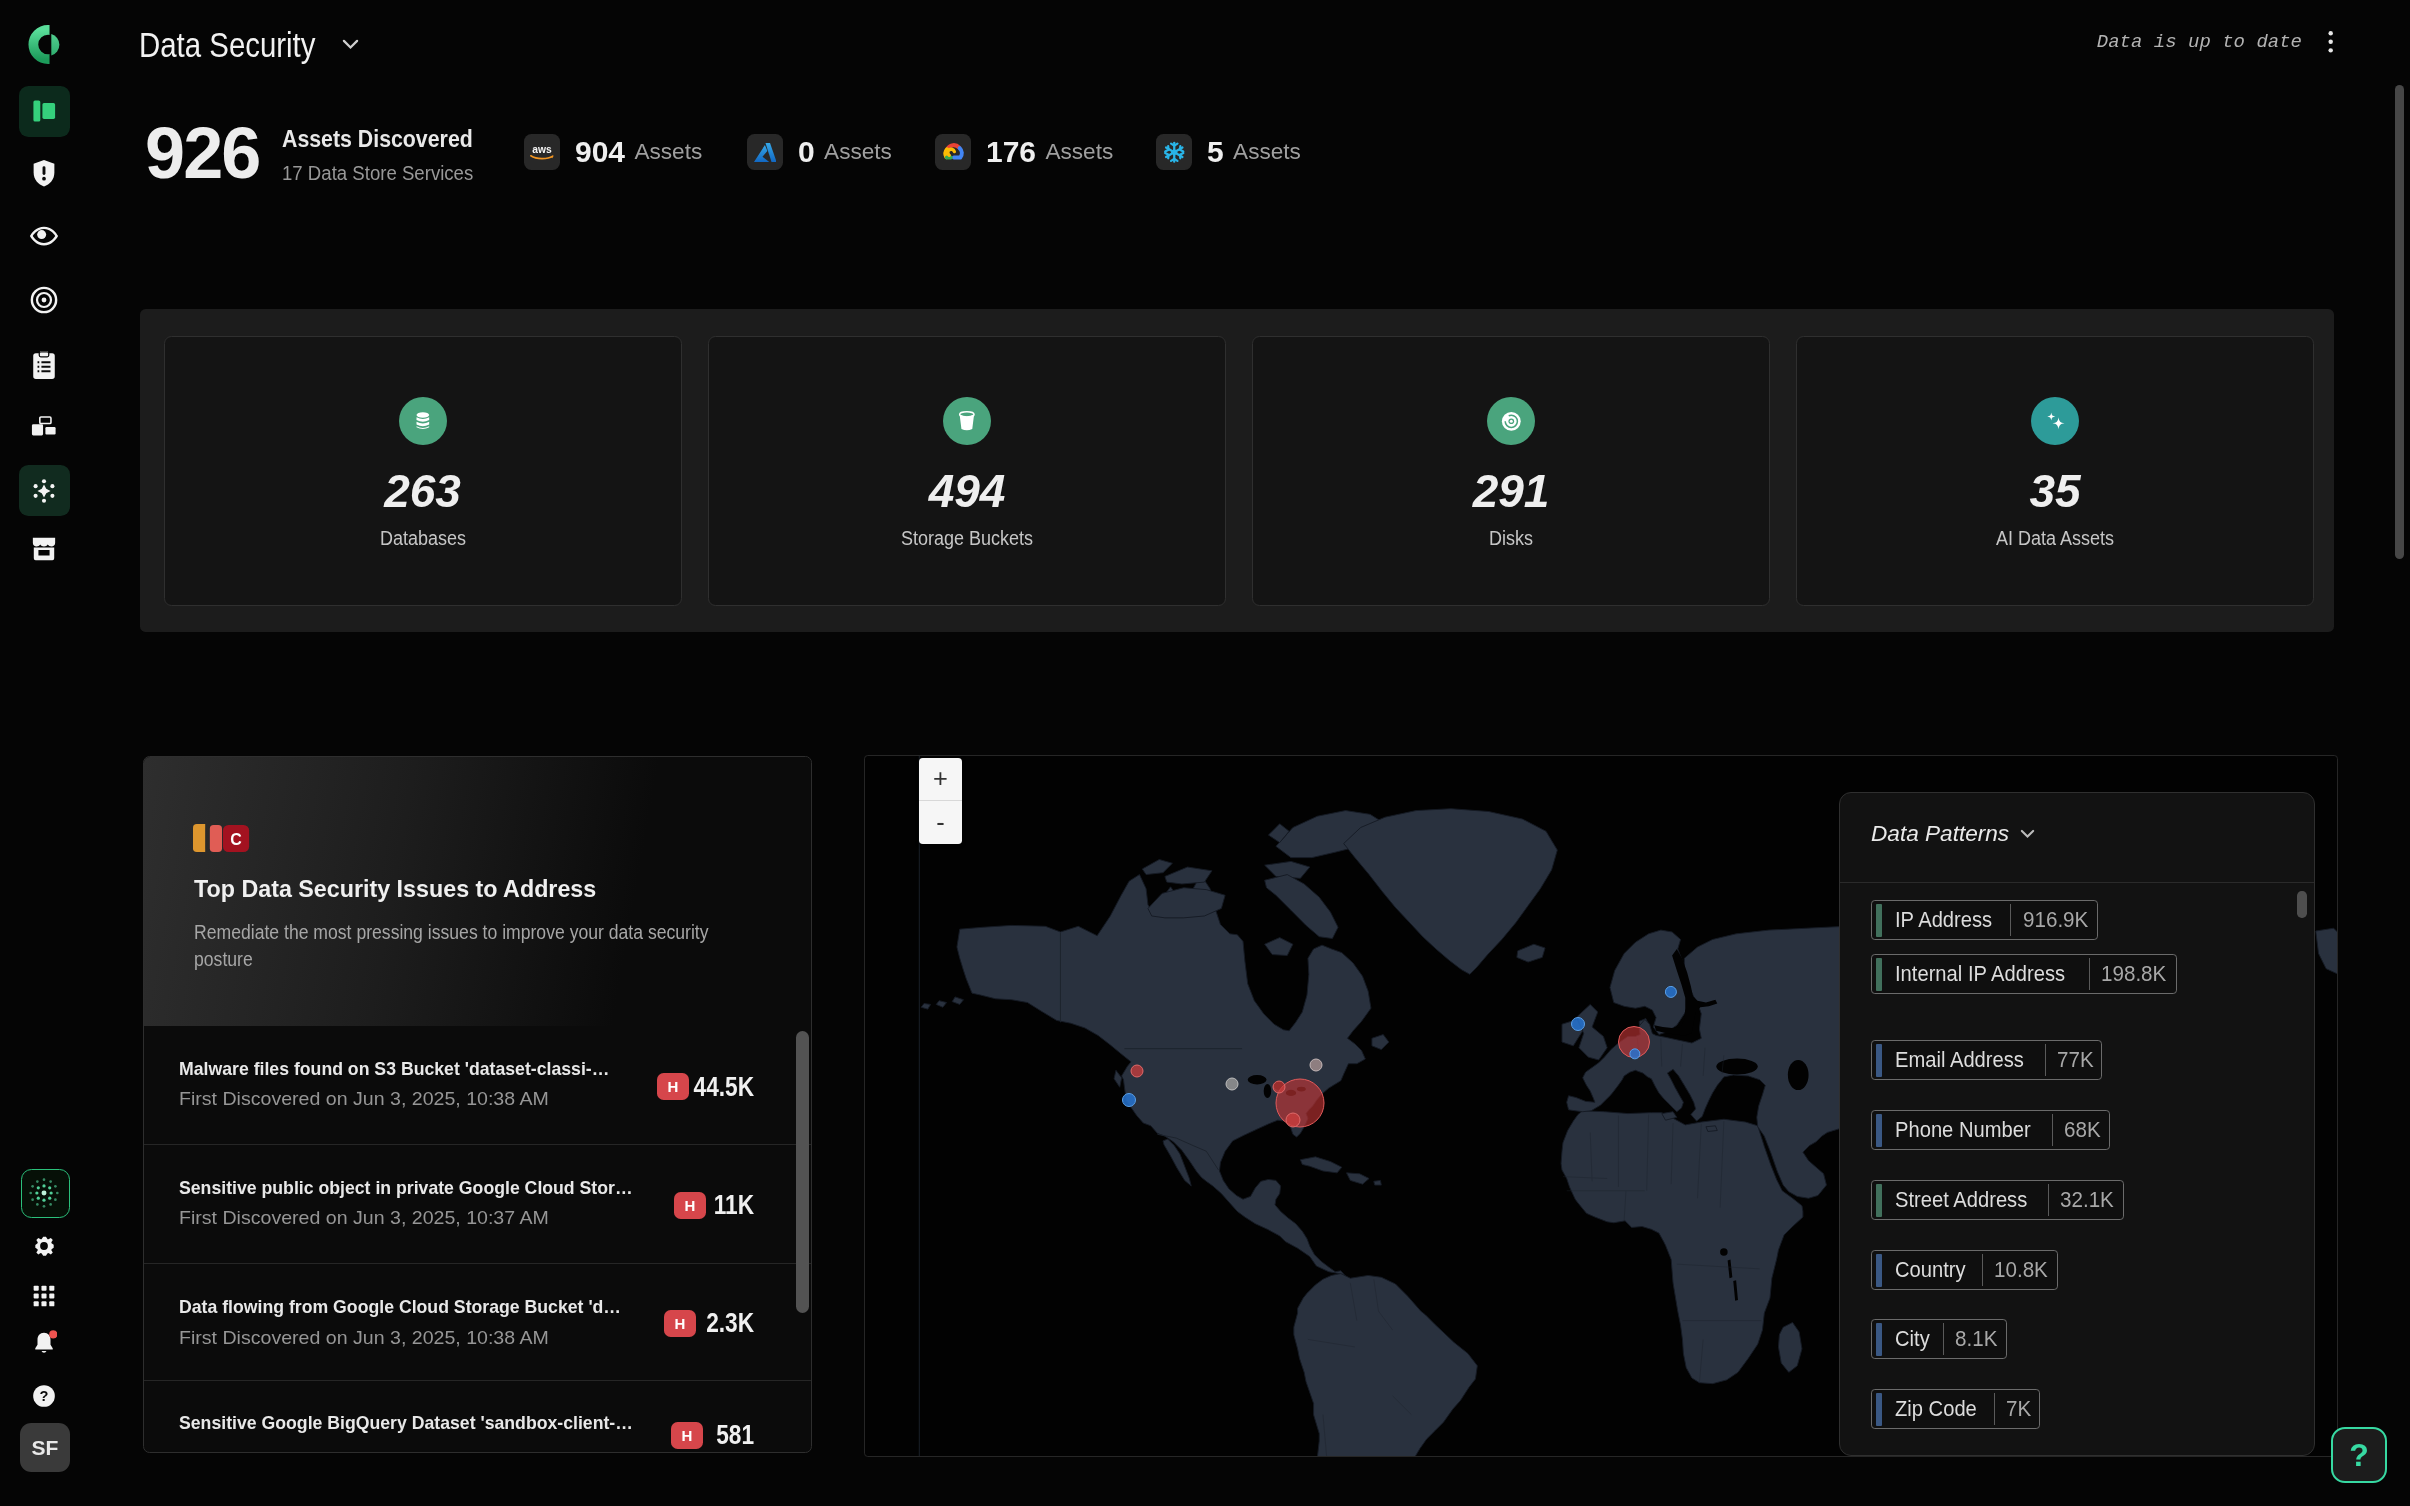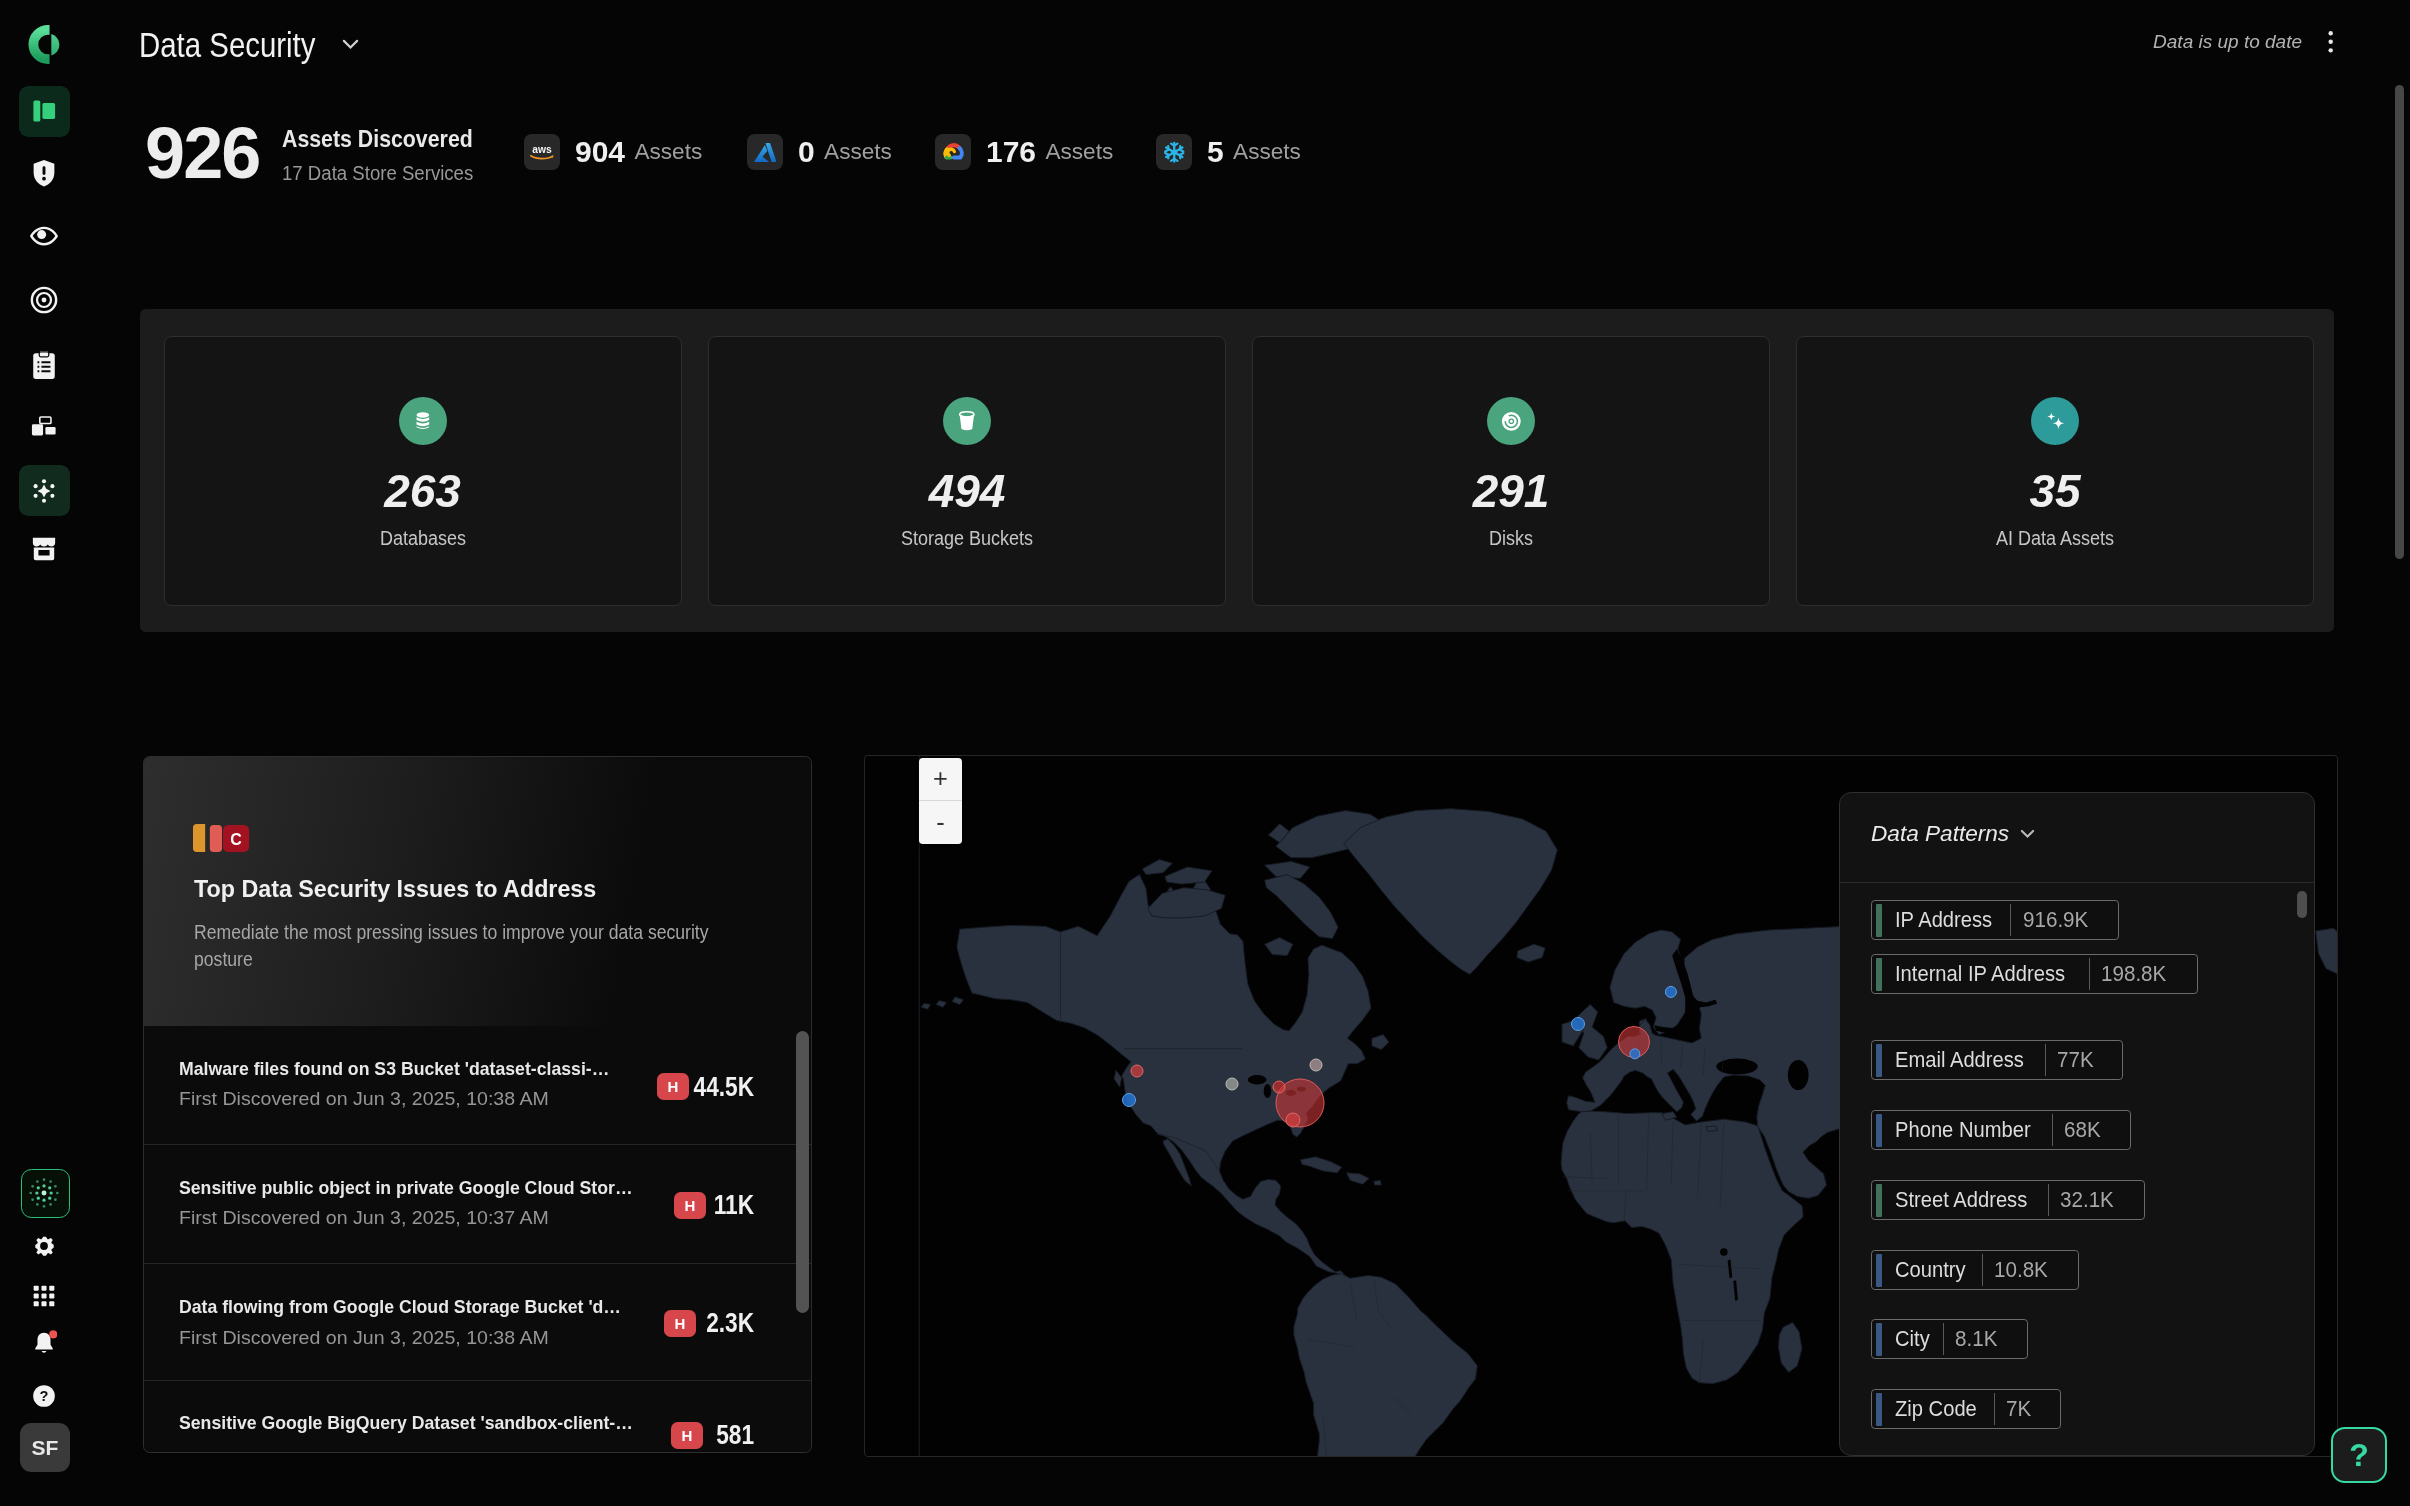--- a/index.html
+++ b/index.html
@@ -6,21 +6,21 @@
 html,body { width:2411px; height:1507px; background:#050505; font-family:"Liberation Sans",sans-serif; overflow:hidden; }
 .abs { position:absolute; }
 #page { position:relative; width:2411px; height:1507px; }
 
 
 .navbg { position:absolute; border-radius:9.4px; background:#0c2a1c; width:51px; height:51px; left:19px; }
 .sicon { position:absolute; left:44px; transform:translate(-50%,-50%); }
 
 
 #title { left:139px; top:24.5px; font-size:35px; font-weight:400; color:#f2f2f2; transform:scaleX(0.84); transform-origin:left top; }
-#uptodate { right:109px; top:31px; font-size:19px; font-style:italic; color:#b3b3b3; }
+#uptodate { right:109px; top:31px; font-size:19px; font-style:italic; color:#b3b3b3;font-family:Liberation Mono, monospace; }
 
 
 #bignum { left:145px; top:112px; font-size:72px; font-weight:700; color:#ededed; letter-spacing:-1.9px; }
 #ad1 { left:282px; top:125px; font-size:24.5px; font-weight:700; color:#e9e9e9; transform:scaleX(0.87); transform-origin:left top; }
 #ad2 { left:282px; top:162px; font-size:20px; color:#989898; transform:scaleX(0.93); transform-origin:left top; }
 .prov { position:absolute; top:134px; height:36px; display:flex; align-items:center; }
 .provicon { width:36px; height:36px; border-radius:7.5px; background:#282828; display:flex; align-items:center; justify-content:center; margin-right:15px; }
 .pnum { font-size:30px; font-weight:600; color:#efefef; margin-right:9.4px; }
 .plbl { font-size:22.6px; color:#9f9f9f; }
 
@@ -48,21 +48,21 @@
 #mapcard { left:864px; top:755px; width:1474px; height:702px; background:#020202; border:0.9px solid #262626; border-radius:3.8px; overflow:hidden; }
 #zoombtns { position:absolute; left:54px; top:1.9px; width:43px; background:#f6f6f6; border-radius:3.8px; box-shadow:0 0.9px 3.8px rgba(0,0,0,.5); }
 .zb { width:43px; height:43px; display:flex; align-items:center; justify-content:center; font-size:25.4px; color:#333; font-weight:400; }
 #zoombtns .zb:first-child { border-bottom:0.9px solid #d8d8d8; }
 .dot { position:absolute; border-radius:50%; transform:translate(-50%,-50%); }
 
 
 #patterns { position:absolute; left:974px; top:36px; width:476px; height:664px; background:#121212; border:0.9px solid #2f2f2f; border-radius:12px; }
 #ptitle { position:absolute; left:31px; top:28px; font-size:22.6px; font-style:italic; color:#eaeaea; display:flex; align-items:center; gap:11.3px; }
 #pdiv { position:absolute; left:0; top:89px; width:100%; height:0.9px; background:#2a2a2a; }
-.chip { position:absolute; left:31px; height:40px; display:inline-flex; align-items:center; border:0.9px solid #6b6b6b; border-radius:3.8px; padding-right:27px; background:rgba(10,10,10,0.3); }
+.chip { position:absolute; left:31px; height:40px; display:inline-flex; align-items:center; border:0.9px solid #6b6b6b; border-radius:3.8px; padding-right:6px; background:rgba(10,10,10,0.3); }
 .cbar { width:6.6px; height:33px; margin-left:3.8px; margin-right:12.2px; border-radius:0.9px; }
 .clbl { font-size:21.7px; color:#dcdcdc; transform:scaleX(0.93); transform-origin:left center; }
 .cdiv { width:0.9px; height:32px; background:#5a5a5a; margin:0 11.3px; }
 .cval { font-size:21.7px; color:#a8a8a8; transform:scaleX(0.95); transform-origin:left center; }
 .bar-g { background:#41705c; }
 .bar-b { background:#3a5884; }
 #pscroll { position:absolute; left:457px; top:98px; width:10.4px; height:27px; background:#4e4e4e; border-radius:4.7px; }
 
 
 #helpbtn { left:2331px; top:1427px; width:56px; height:56px; border:2.8px solid #37d9a2; border-radius:14px; background:#1c1c1c; display:flex; align-items:center; justify-content:center; font-size:32px; font-weight:700; color:#37d9a2; }

